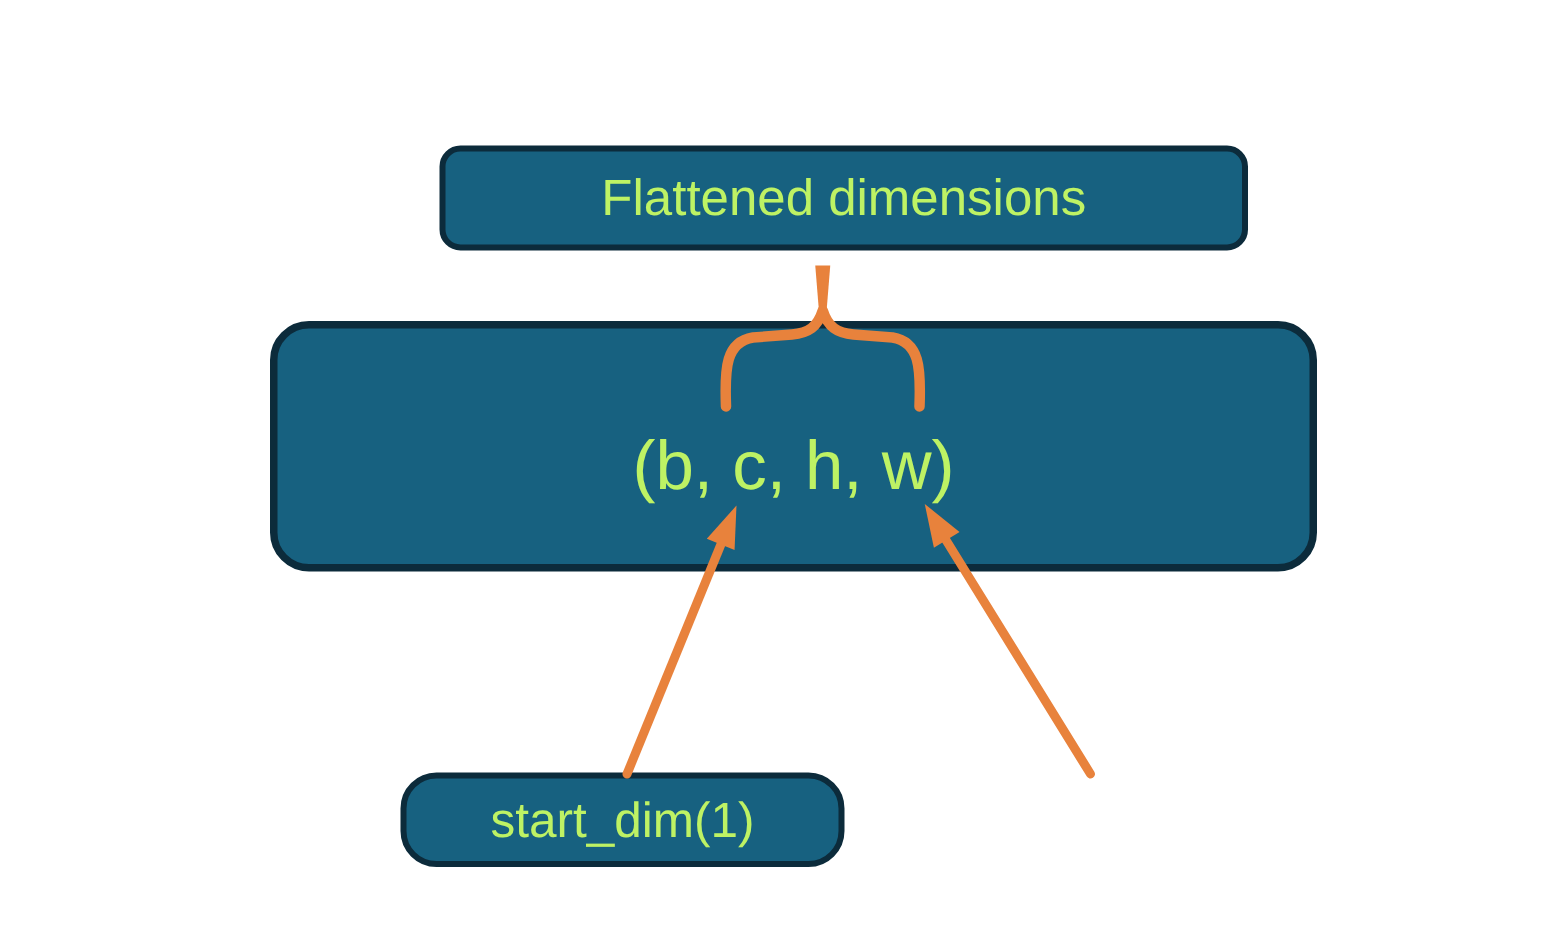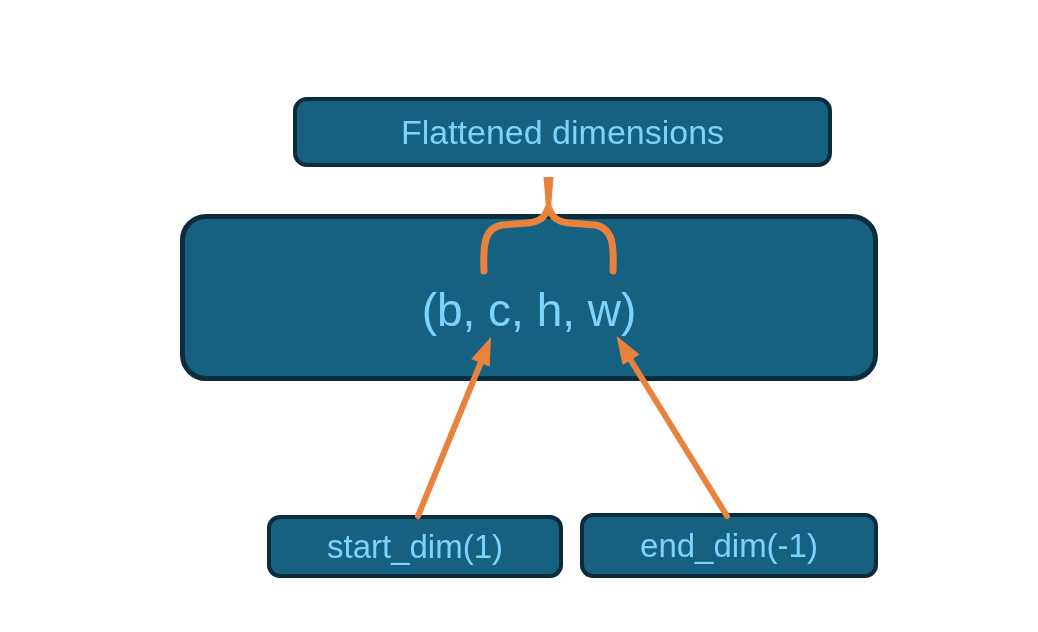--- a/index.html
+++ b/index.html
@@ -9,39 +9,39 @@
     height: 632px;
     background: #ffffff;
     overflow: hidden;
     font-family: "Liberation Sans", sans-serif;
   }
   .node {
     position: absolute;
     box-sizing: border-box;
     background: #176180;
     border: 4px solid #0c2b3b;
-    color: #7dd3fc;
+    color: #bef264;
     display: flex;
     align-items: center;
     justify-content: center;
     z-index: 1;
     white-space: nowrap;
   }
   #box-flattened {
     left: 293px; top: 97px; width: 539px; height: 70px;
     border-radius: 14px; font-size: 34px;
   }
   #box-tensor {
     left: 180px; top: 214px; width: 698px; height: 167px;
     border-radius: 26px; border-width: 5px;
     font-size: 46px; padding-top: 24px;
   }
   #box-start-dim {
     left: 267px; top: 515px; width: 296px; height: 63px;
-    border-radius: 13px; font-size: 33px;
+    border-radius: 24px; font-size: 33px;
   }
   #box-end-dim {
     left: 580px; top: 513px; width: 298px; height: 65px;
     border-radius: 13px; font-size: 33px;
   }
   #connector-layer {
     position: absolute;
     left: 0; top: 0;
     z-index: 2;
     pointer-events: none;
@@ -57,23 +57,20 @@
   </div>
 
   <div class="node" id="box-tensor">
     <span>(b, c, h, w)</span>
   </div>
 
   <div class="node" id="box-start-dim">
     <span>start_dim(1)</span>
   </div>
 
-  <div class="node" id="box-end-dim">
-    <span>end_dim(-1)</span>
-  </div>
 
   <svg id="connector-layer" width="1038" height="632" viewBox="0 0 1038 632">
 
     <polygon points="543.5,177 553.5,177 550.5,214 546.5,214" fill="#E8823C"></polygon>
 
     <path fill="none" stroke-width="7" stroke-linecap="round" stroke-linejoin="round" d="M 484 271
              C 483 245, 484 228, 502 225
              L 528 223
              C 539 222, 545 218, 548.5 207
              C 552 218, 558 222, 569 223

